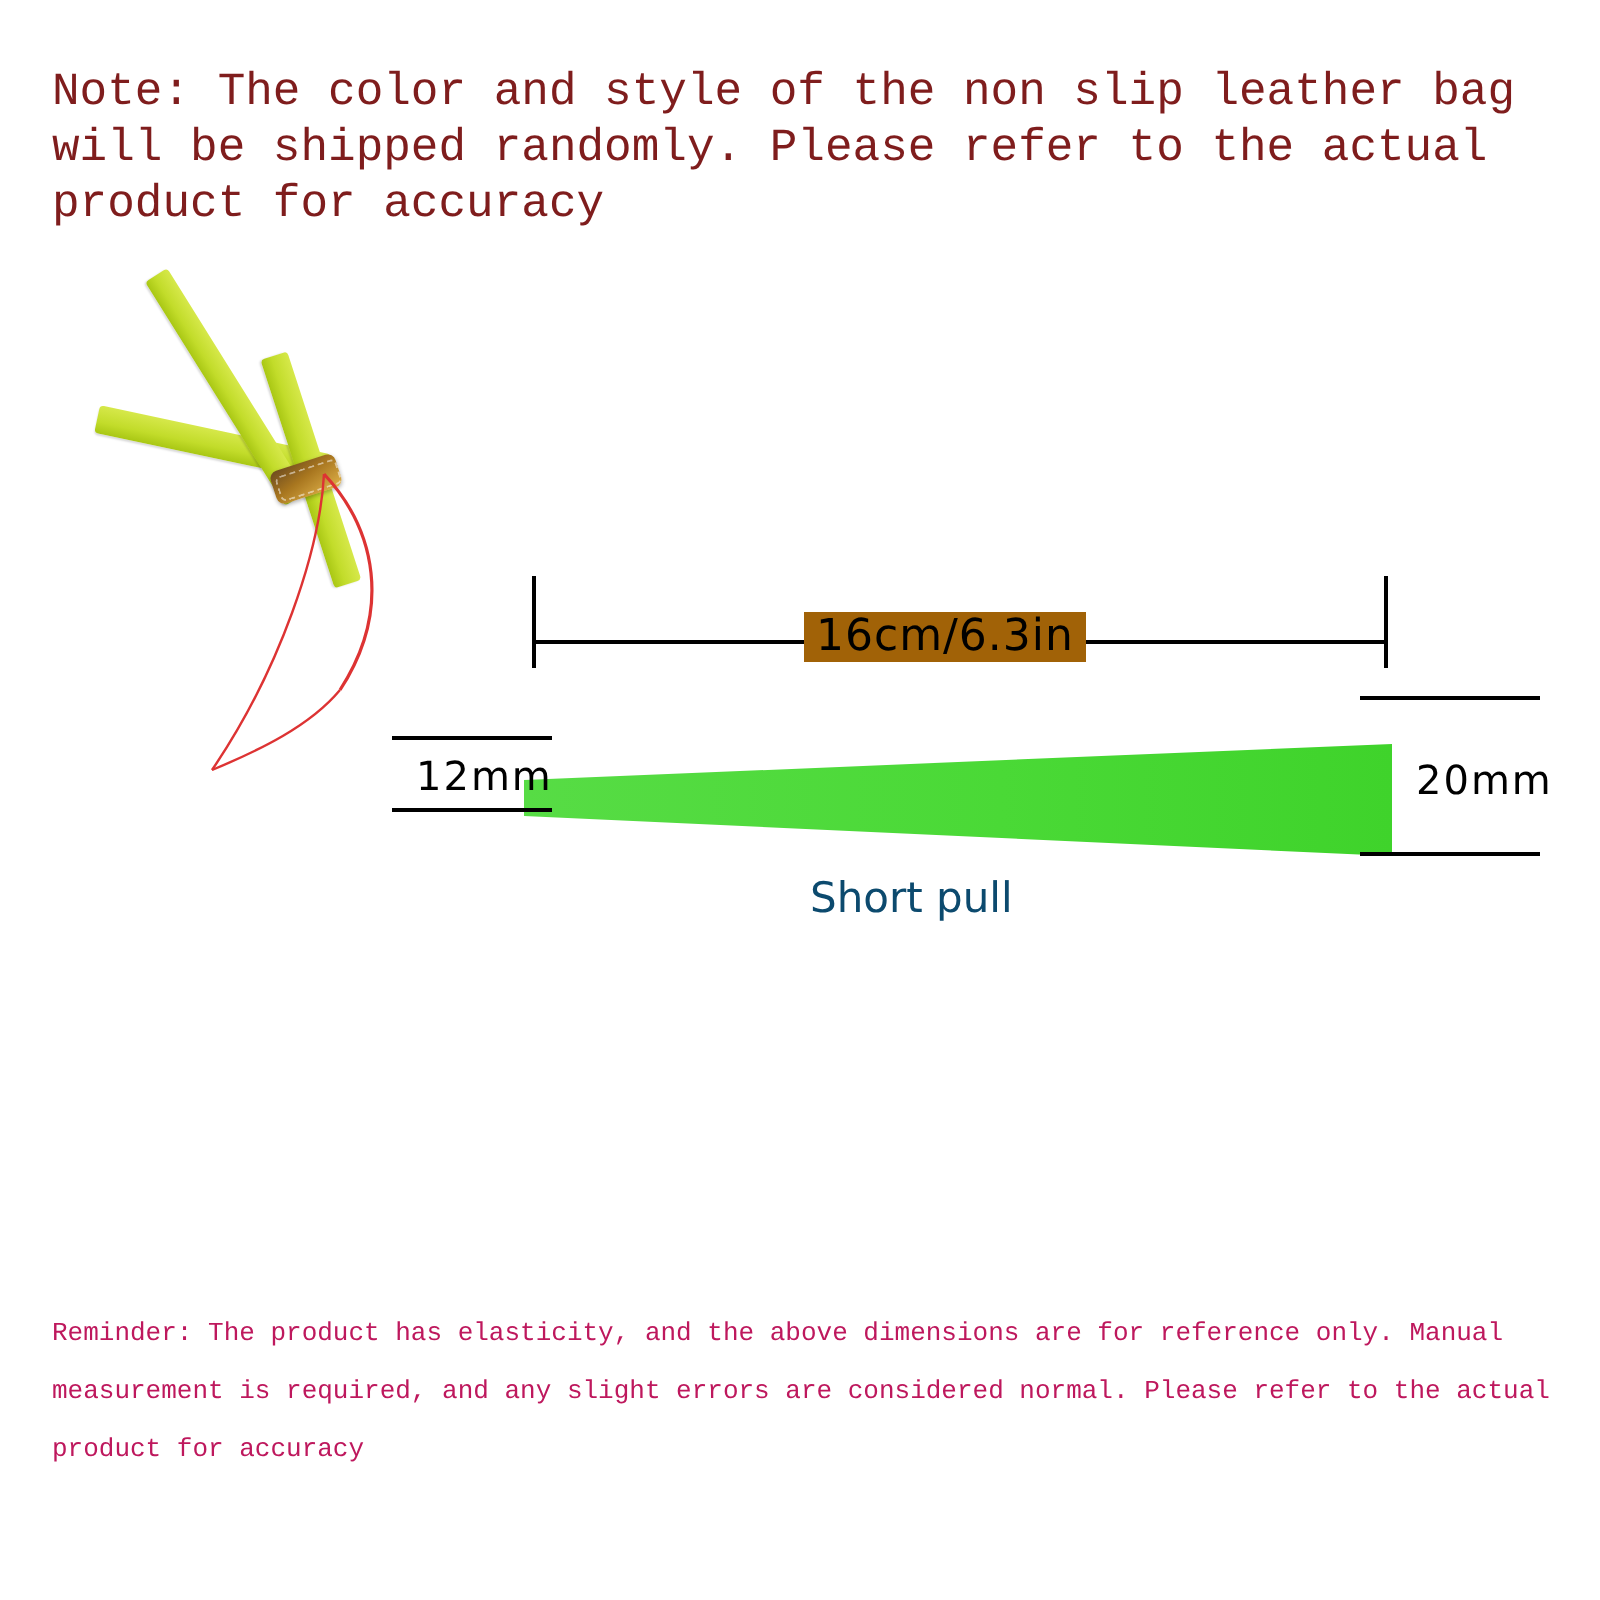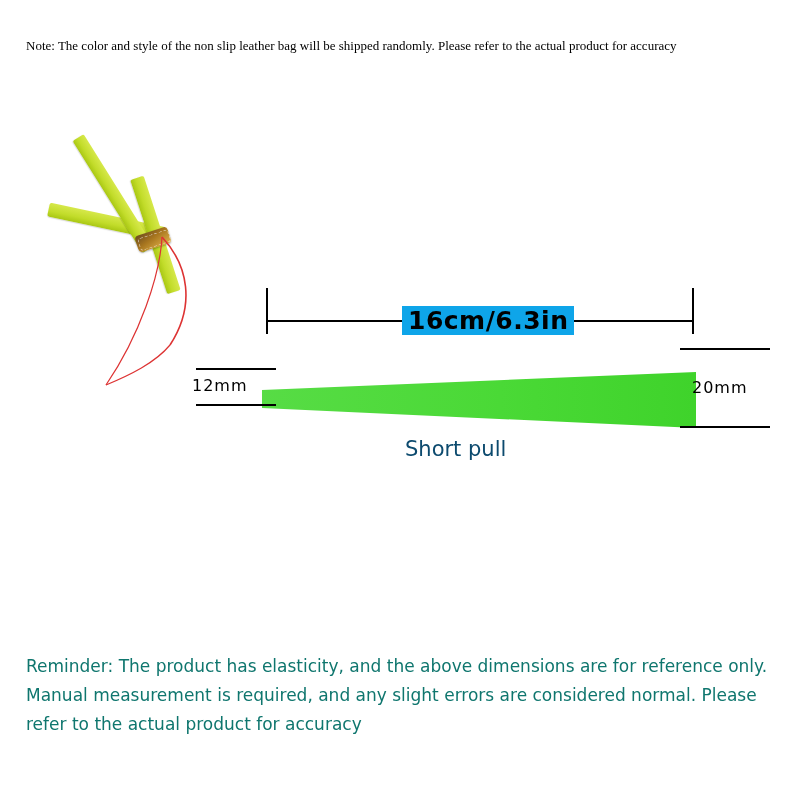--- a/index.html
+++ b/index.html
@@ -20,24 +20,24 @@
     width: 800px;
     height: 800px;
   }
 
   
   .note {
     position: absolute;
     left: 26px;
     top: 32px;
     width: 752px;
-    color: #000000;
-    font-size: 13px;
+    color: #7f1d1d;
+    font-size: 23px;
     line-height: 28px;
-    font-family: Liberation Serif, serif;
+    font-family: Liberation Mono, monospace;
   }
 
   
   .title {
     position: absolute;
     left: 128px;
     top: 134px;
     font-size: 21px;
     color: #1a1a1a;
     letter-spacing: 0.2px;
@@ -128,50 +128,52 @@
     width: 2px;
     background: #000;
   }
   .h-rule {
     position: absolute;
     height: 2px;
     background: #000;
   }
   .len-label {
     position: absolute;
-    font-size: 25px;
-    font-weight: bold;
+    font-size: 22px;
+    font-weight: normal;
     color: #000;
-    background: #0ea5e9;
+    background: #a16207;
     padding: 0 6px;
     letter-spacing: 0.5px;
   }
   .mm-label {
     position: absolute;
-    font-size: 16px;
+    font-size: 20px;
     color: #000;
     letter-spacing: 1px;
+    margin-left: 16px;
   }
   .caption {
     position: absolute;
     left: 405px;
     top: 437px;
     font-size: 21px;
     color: #0c4a6e;
   }
 
   
   .reminder {
     position: absolute;
     left: 26px;
     top: 652px;
     width: 752px;
-    font-size: 17px;
+    font-size: 13px;
     line-height: 29px;
-    color: #0f766e;
+    color: #be185d;
+    font-family: Liberation Mono, monospace;
   }
 </style>
 </head>
 <body>
 
 <div class="page">
 
   <div class="note">Note: The color and style of the non slip leather bag will be shipped randomly. Please refer to the actual product for accuracy</div>
 
 

